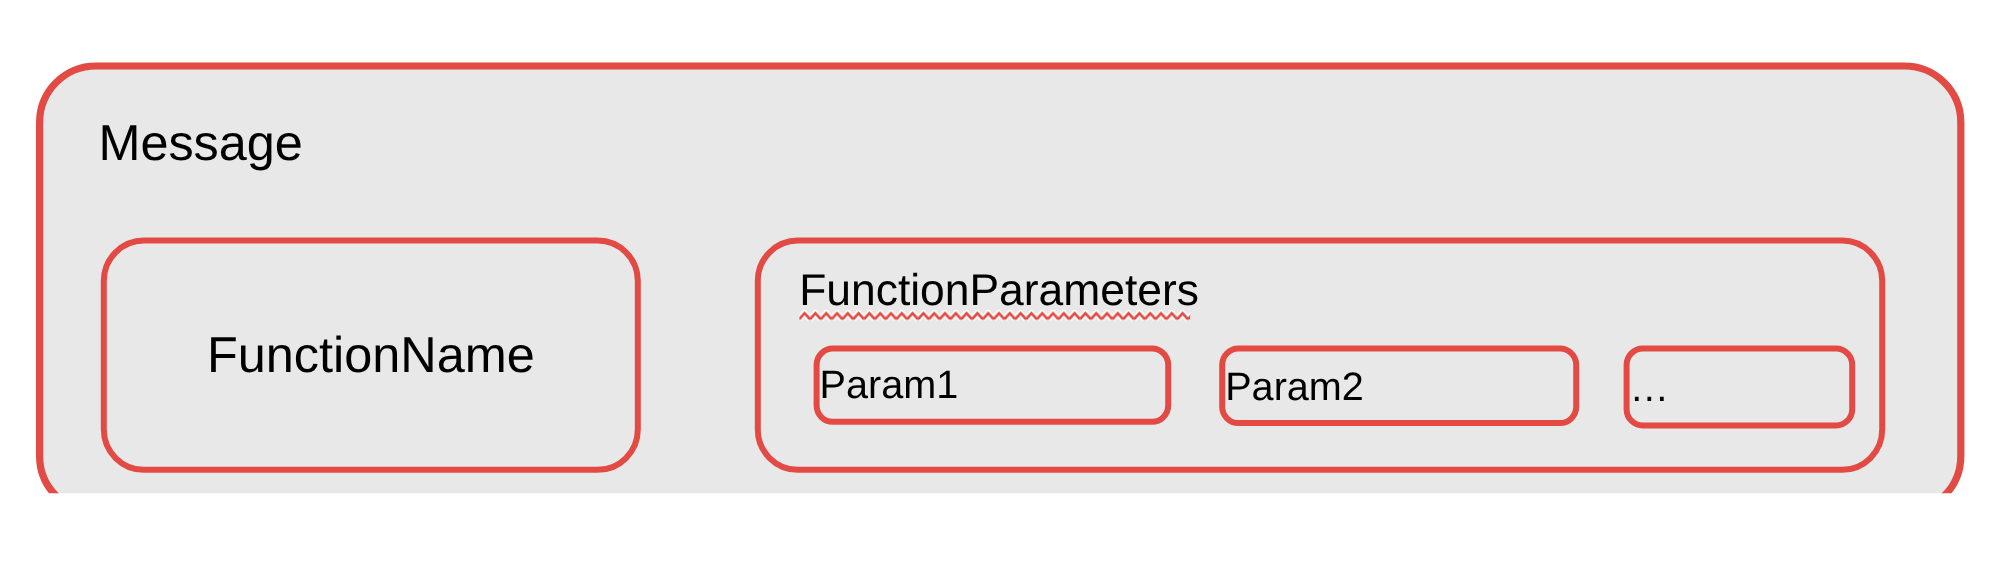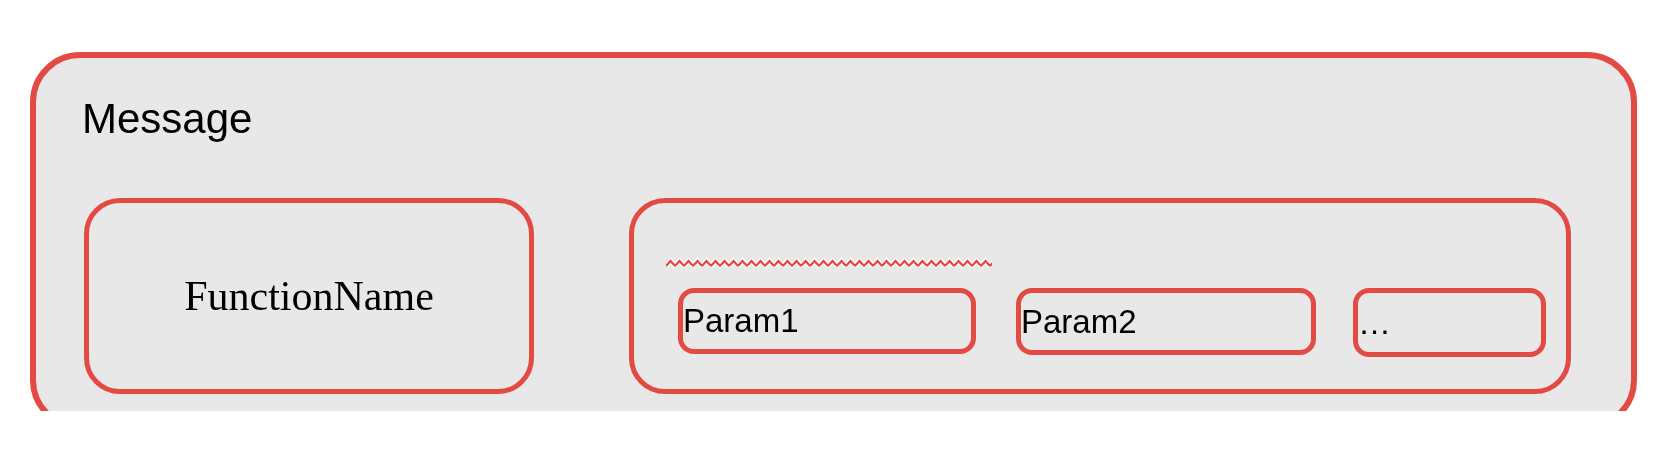--- a/index.html
+++ b/index.html
@@ -35,21 +35,21 @@
     font-size: 42px;
     line-height: 1.1;
     white-space: nowrap;
   }
   .function-name-box {
     position: absolute;
     left: 48px; top: 140px;
     width: 450px; height: 196px;
     border: 5px solid var(--border, #e24a43);
     border-radius: 36px;
-    display: flex; align-items: center; justify-content: center; font-family: Liberation Serif, serif;
+    display: flex; align-items: center; justify-content: center;
   }
   .function-name-label {
     font-size: 42px;
     white-space: nowrap;
   }
   .function-params-box {
     position: absolute;
     left: 593px; top: 140px;
     width: 942px; height: 196px;
     border: 5px solid var(--border, #e24a43);
@@ -87,20 +87,21 @@
   <div class="message-box">
 
     <div class="message-label">Message</div>
 
     <div class="function-name-box">
       <span class="function-name-label">FunctionName</span>
     </div>
 
     <div class="function-params-box">
 
+      <div class="function-params-label">FunctionParameters</div>
 
       <svg class="squiggle" width="326" height="12" aria-hidden="true">
         <defs>
           <pattern id="zigzag-white" width="9" height="12" patternUnits="userSpaceOnUse">
             <path d="M0 8 L4.5 3 L9 8" fill="none" stroke="#ffffff" stroke-width="5"></path>
           </pattern>
           <pattern id="zigzag-red" width="9" height="12" patternUnits="userSpaceOnUse">
             <path d="M0 8 L4.5 3 L9 8" fill="none" stroke="#e24a43" stroke-width="2.2"></path>
           </pattern>
         </defs>

